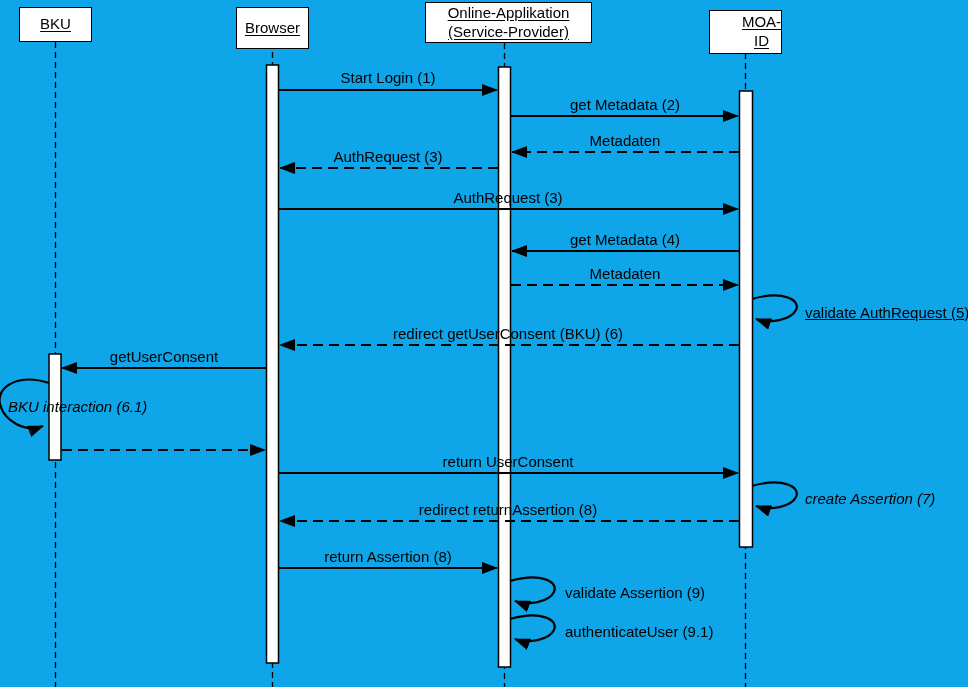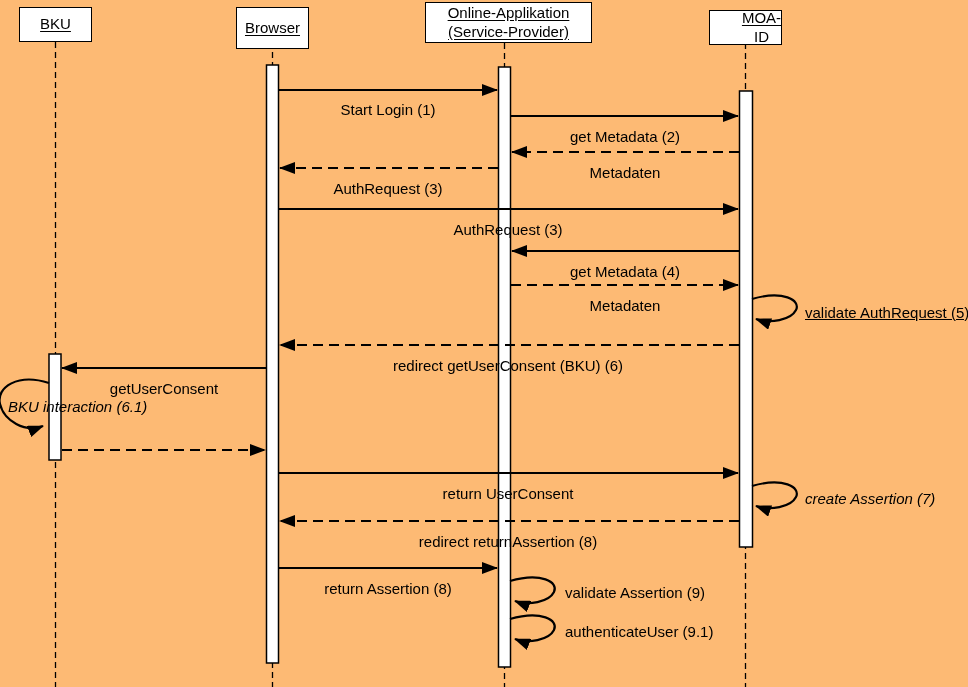--- a/index.html
+++ b/index.html
@@ -1,20 +1,20 @@
 <!DOCTYPE html>
 <html><head>
 <meta charset="utf-8">
 <style>
   html, body { margin: 0; padding: 0; background: #ffffff; }
   .diagram {
     position: relative;
     width: 968px;
     height: 687px;
-    background: #fdba74;
+    background: #0ea5e9;
     font-family: "Liberation Sans", sans-serif;
     color: #000000;
     overflow: hidden;
   }
   .diagram svg { position: absolute; left: 0; top: 0; }
   .actor-box {
     position: absolute;
     box-sizing: border-box;
     border: 1.7px solid #000000;
     background: #ffffff;
@@ -27,21 +27,21 @@
     text-decoration: underline;
     text-underline-offset: 2px;
     padding: 0 4px;
   }
   .msg-label {
     position: absolute;
     font-size: 15px;
     line-height: 16px;
     white-space: nowrap;
   }
-  .msg-label.center { transform: translateX(-50%); margin-top: 32px; }
+  .msg-label.center { transform: translateX(-50%); }
   .line-solid  { stroke: #000000; stroke-width: 2.2; fill: none; }
   .line-dashed { stroke: #000000; stroke-width: 2.2; fill: none; stroke-dasharray: 10 6; }
   .lifeline    { stroke: #000000; stroke-width: 1.3; stroke-dasharray: 6 4; fill: none; }
   .activation  { fill: #ffffff; stroke: #000000; stroke-width: 1.5; }
 </style>
 </head>
 <body>
 
 <div class="diagram">
 
@@ -84,21 +84,21 @@
 
   <div class="actor-box" style="left:19px;  top:7px;  width:73px;  height:35px;">
       <span>BKU</span>
     </div>
   <div class="actor-box" style="left:236px; top:7px;  width:73px;  height:42px;">
       <span>Browser</span>
     </div>
   <div class="actor-box" style="left:425px; top:2px;  width:167px; height:41px;">
       <span>Online-Applikation (Service-Provider)</span>
     </div>
-  <div class="actor-box" style="left:709px; top:10px; width:73px;  height:35px;padding-left:36px;">
+  <div class="actor-box" style="left:709px; top:10px; width:73px;  height:44px;padding-left:36px;">
       <span>MOA-ID</span>
     </div>
 
   <div class="msg-label center" style="left:388px; top:70px;">Start Login (1)</div>
   <div class="msg-label center" style="left:625px; top:97px;text-align:right;">get Metadata (2)</div>
   <div class="msg-label center" style="left:625px; top:133px;">Metadaten</div>
   <div class="msg-label center" style="left:388px; top:149px;">AuthRequest (3)</div>
   <div class="msg-label center" style="left:508px; top:190px;">AuthRequest (3)</div>
   <div class="msg-label center" style="left:625px; top:232px;">get Metadata (4)</div>
   <div class="msg-label center" style="left:625px; top:266px;">Metadaten</div>

